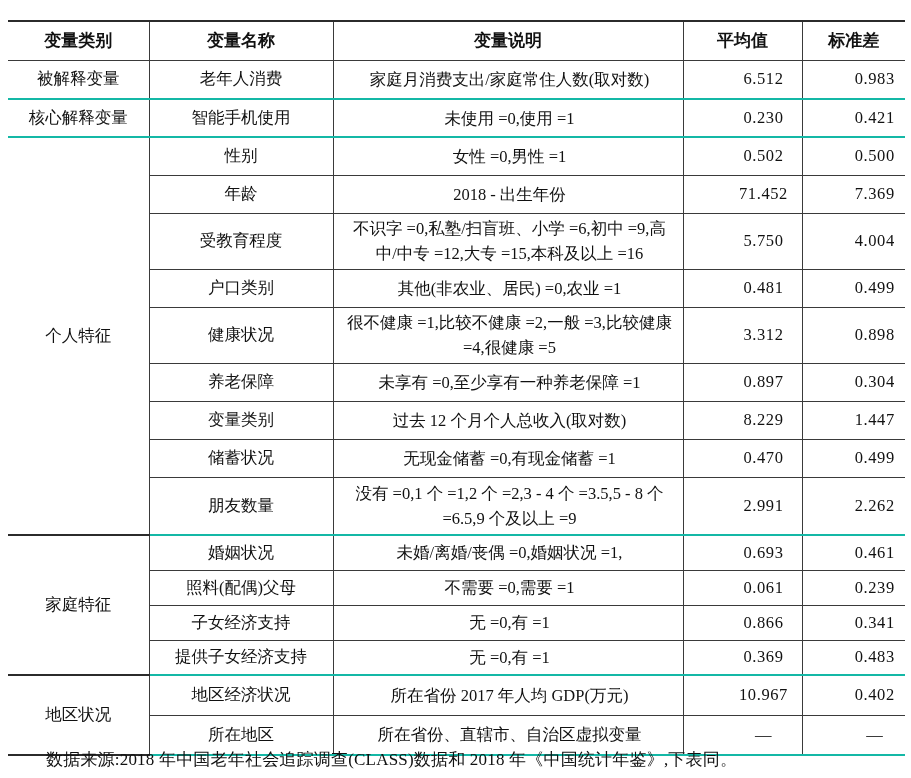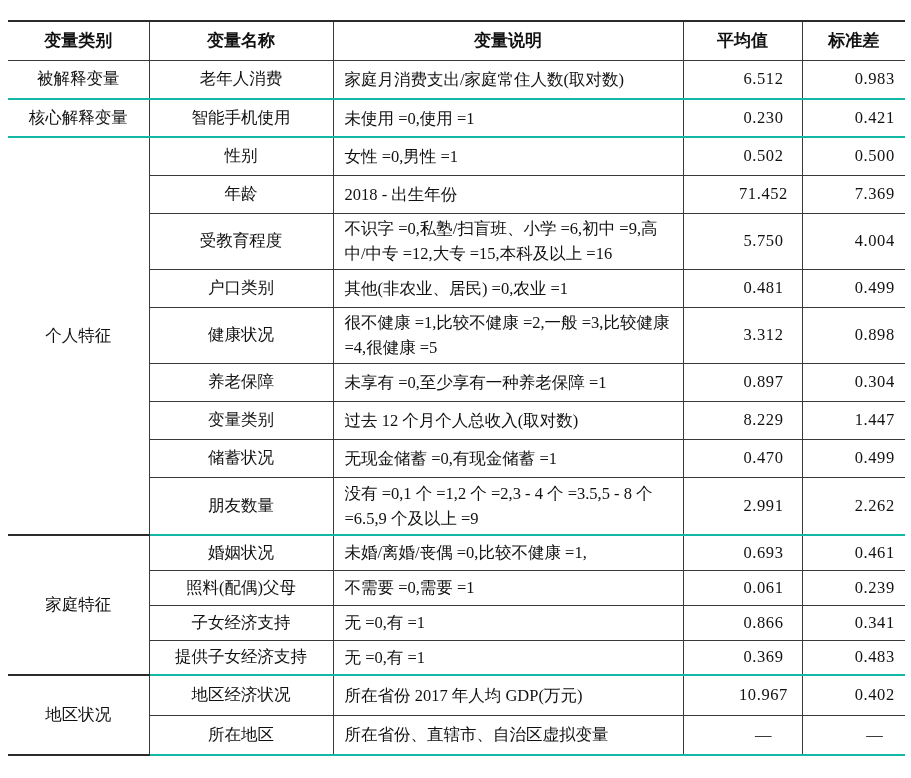--- a/index.html
+++ b/index.html
@@ -23,21 +23,21 @@
     padding:2px 6px;
     font-size:16.5px;
     text-align:center;
     vertical-align:middle;
     border-bottom:1px solid #3a3a3a;
     overflow:hidden;
   }
   th{font-weight:bold;font-size:17px;}
   .bl{border-left:1.2px solid #3a3a3a;}
   td.desc{
-    text-align:left;
+    text-align:center;
     padding:2px 8px 2px 11px;
     line-height:25px;
   }
   td.num{letter-spacing:0.6px;padding-left:48px;}
   tr.gend > th, tr.gend > td, td.cat{border-bottom:2px solid #14b8a6;}
   td.cat{border-bottom:2px solid #2b2b2b;}
   .note{
     position:absolute;left:46px;top:748px;
     font-size:17px;color:#111;
     letter-spacing:0.2px;
@@ -135,21 +135,21 @@
     <tr style="height:58px" class="gend">
       <td class="bl">朋友数量</td>
       <td class="bl desc">没有 =0,1 个 =1,2 个 =2,3 - 4 个 =3.5,5 - 8 个 =6.5,9 个及以上 =9</td>
       <td class="bl num">2.991</td>
       <td class="bl num">2.262</td>
     </tr>
 
     <tr style="height:35px">
       <td class="cat" rowspan="4">家庭特征</td>
       <td class="bl">婚姻状况</td>
-      <td class="bl desc">未婚/离婚/丧偶 =0,比较不健康 =1,</td>
+      <td class="bl desc">未婚/离婚/丧偶 =0,婚姻状况 =1,</td>
       <td class="bl num">0.693</td>
       <td class="bl num">0.461</td>
     </tr>
     <tr style="height:35px">
       <td class="bl">照料(配偶)父母</td>
       <td class="bl desc">不需要 =0,需要 =1</td>
       <td class="bl num">0.061</td>
       <td class="bl num">0.239</td>
     </tr>
     <tr style="height:35px">
@@ -174,14 +174,15 @@
     </tr>
     <tr style="height:40px" class="gend">
       <td class="bl">所在地区</td>
       <td class="bl desc">所在省份、直辖市、自治区虚拟变量</td>
       <td class="bl num">—</td>
       <td class="bl num">—</td>
     </tr>
   </tbody>
     </table>
 
+  <div class="note">数据来源:2018 年中国老年社会追踪调查(CLASS)数据和 2018 年《中国统计年鉴》,下表同。</div>
 
 </div>
 
 </body></html>

